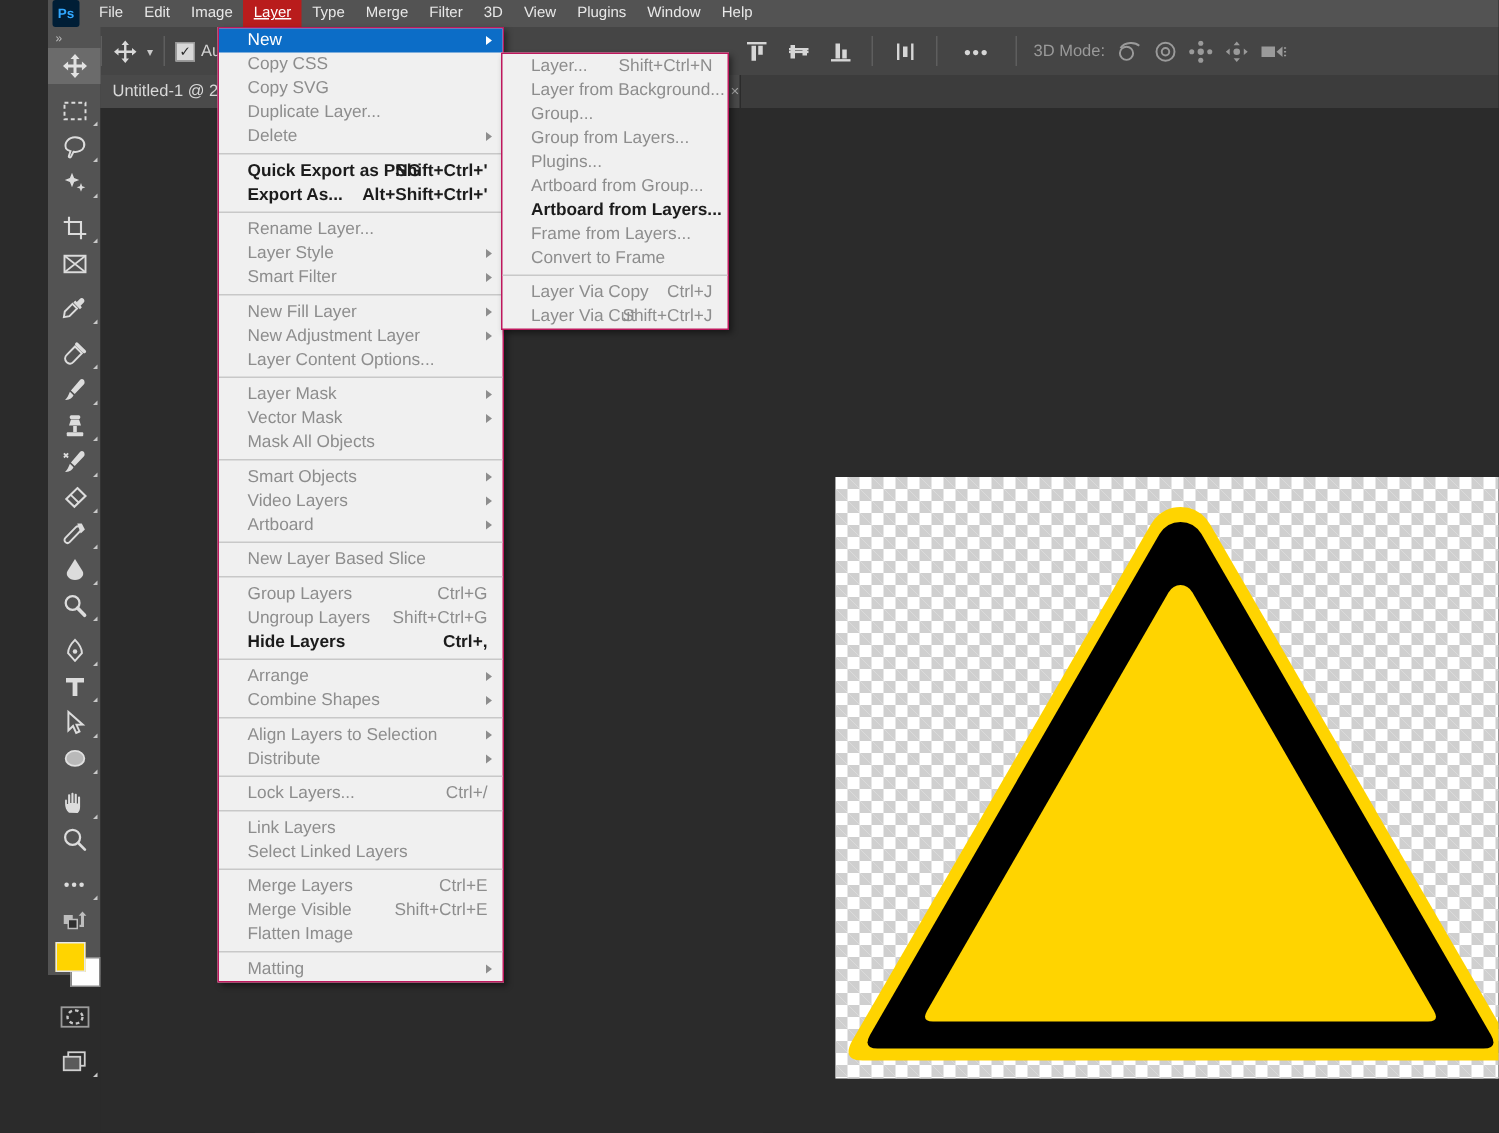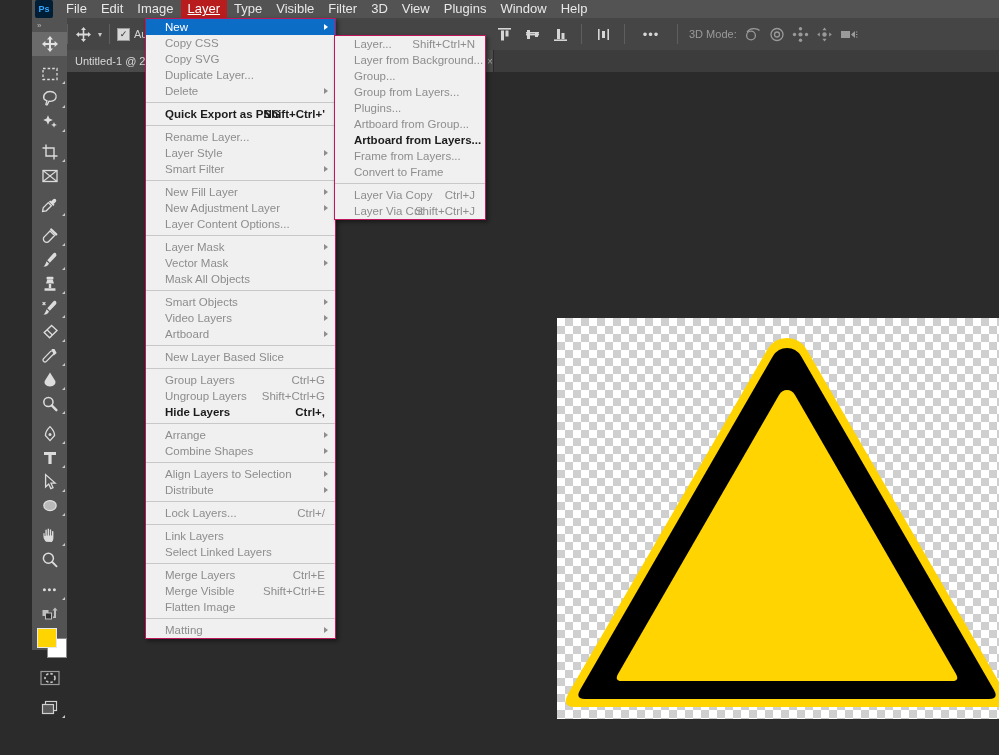--- a/index.html
+++ b/index.html
@@ -6,21 +6,21 @@
   body{width:999px;height:755px;overflow:hidden;
        font-family:"Liberation Sans",sans-serif;-webkit-font-smoothing:antialiased;}
   #app{position:relative;width:999px;height:755px;background:#2b2b2b;margin-left:32px;}
 
   
   .menubar{position:absolute;left:0;top:0;width:999px;height:18px;background:#535353;
            display:flex;align-items:center;}
   .ps-logo{width:18px;height:18px;background:#001e36;display:flex;align-items:center;
            justify-content:center;color:#31a8ff;font-size:9px;font-weight:bold;
            margin-left:3px;border-radius:2px;}
-  .mb-item{color:#e8e8e8;font-size:13px;padding:0 7px;line-height:18px;height:18px;
+  .mb-item{color:#e8e8e8;font-size:10px;padding:0 7px;line-height:18px;height:18px;
            white-space:nowrap;}
   .mb-item.active{background:#b91c1c;color:#fff;text-decoration:underline;}
 
   
   .optbar{position:absolute;left:0;top:18px;width:999px;height:32px;background:#454545;
           display:flex;align-items:center;}
   .obsep{width:1px;height:20px;background:#5e5e5e;margin:0 7px;}
   .ob-ic{color:#d6d6d6;display:flex;align-items:center;justify-content:center;}
   .ob-lbl{color:#9a9a9a;font-size:11px;white-space:nowrap;}
   .chev{font-size:8px;color:#c9c9c9;}
@@ -86,21 +86,21 @@
 <div id="app">
 
   <div class="menubar">
     <div class="ps-logo">Ps</div>
     <div id="mb-items" style="display:flex;align-items:center;margin-left:6px;">
         <div class="mb-item">File</div>
         <div class="mb-item">Edit</div>
         <div class="mb-item">Image</div>
         <div class="mb-item active">Layer</div>
         <div class="mb-item">Type</div>
-        <div class="mb-item">Visible</div>
+        <div class="mb-item">Merge</div>
         <div class="mb-item">Filter</div>
         <div class="mb-item">3D</div>
         <div class="mb-item">View</div>
         <div class="mb-item">Plugins</div>
         <div class="mb-item">Window</div>
         <div class="mb-item">Help</div>
       </div>
   </div>
 
   <div class="optbar">
@@ -422,20 +422,24 @@
       </div>
       <div class="mi">
         <span>Delete</span>
         <span class="arw"></span>
       </div>
       <div class="sep"></div>
       <div class="mi en bold">
         <span>Quick Export as PNG</span>
         <span class="sc">Shift+Ctrl+'</span>
       </div>
+      <div class="mi en bold">
+        <span>Export As...</span>
+        <span class="sc">Alt+Shift+Ctrl+'</span>
+      </div>
       <div class="sep"></div>
       <div class="mi">
         <span>Rename Layer...</span>
       </div>
       <div class="mi">
         <span>Layer Style</span>
         <span class="arw"></span>
       </div>
       <div class="mi">
         <span>Smart Filter</span>

